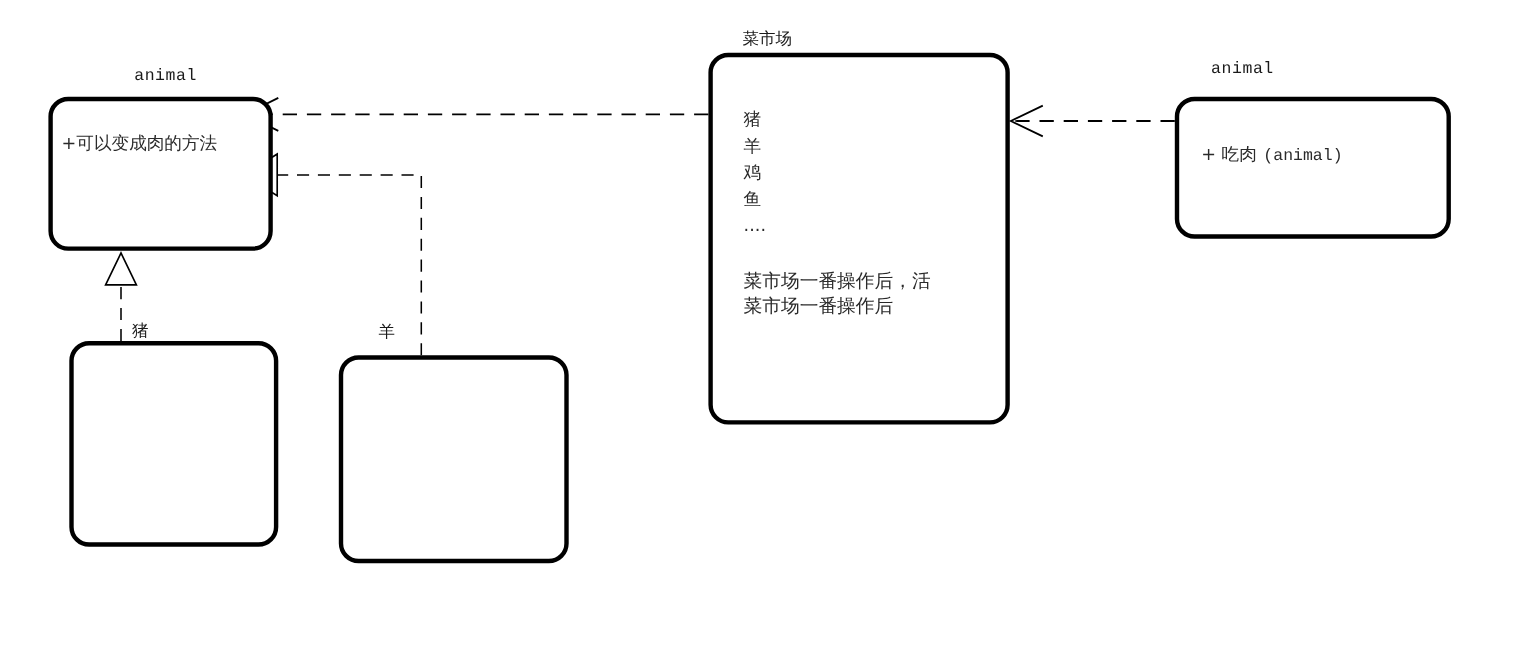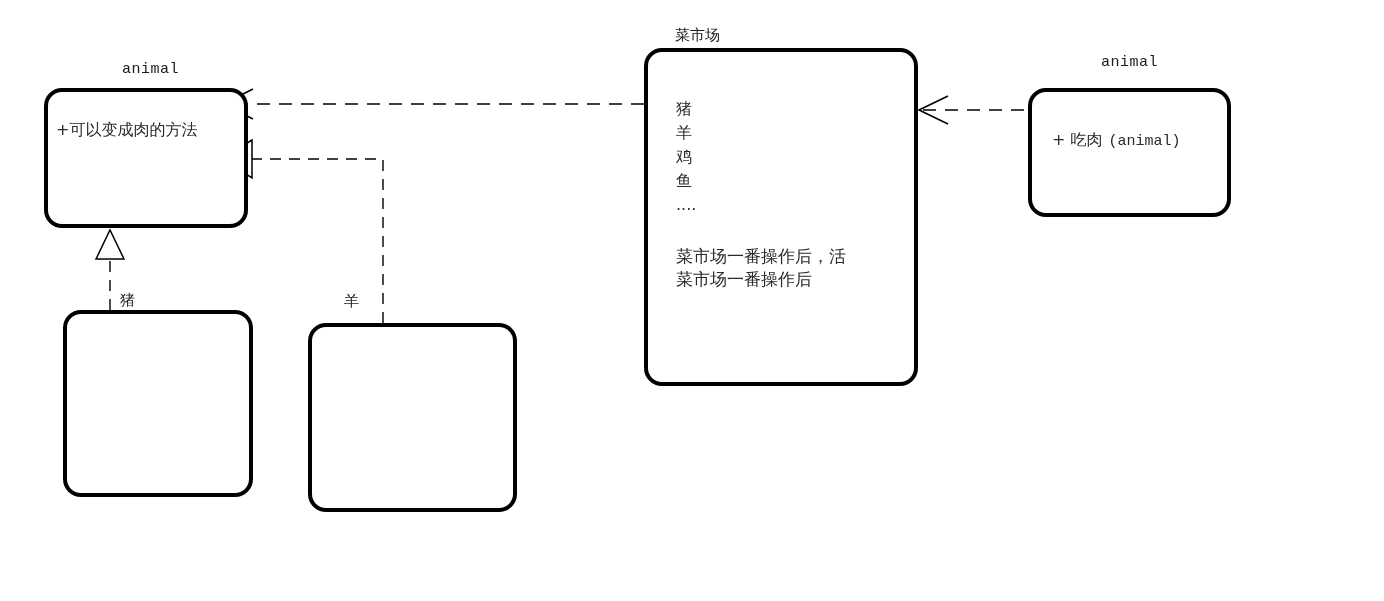--- a/index.html
+++ b/index.html
@@ -117,17 +117,17 @@
     <div class="list-line" style="left:28px; top:45px;">猪</div>
     <div class="list-line" style="left:28px; top:69px;">羊</div>
     <div class="list-line" style="left:28px; top:93px;">鸡</div>
     <div class="list-line" style="left:28px; top:117px;">鱼</div>
     <div class="list-line" style="left:28px; top:141px;">....</div>
     <div class="note-line" style="left:28px; top:193px;">菜市场一番操作后，活</div>
     <div class="note-line" style="left:28px; top:216px;">菜市场一番操作后</div>
   </div>
 
   <div class="box-title" style="left:1101px; top:54px;">animal</div>
-  <div class="box" style="left:1028px; top:88px; width:203px; height:129px;">
+  <div class="box" style="left:1068px; top:88px; width:251px; height:129px;">
     <div class="member" style="left:20px; top:38px;"><span>+ 吃肉</span><span class="mono" style="margin-left:6px;">(animal)</span></div>
   </div>
 
 </div>
 
 </body></html>

